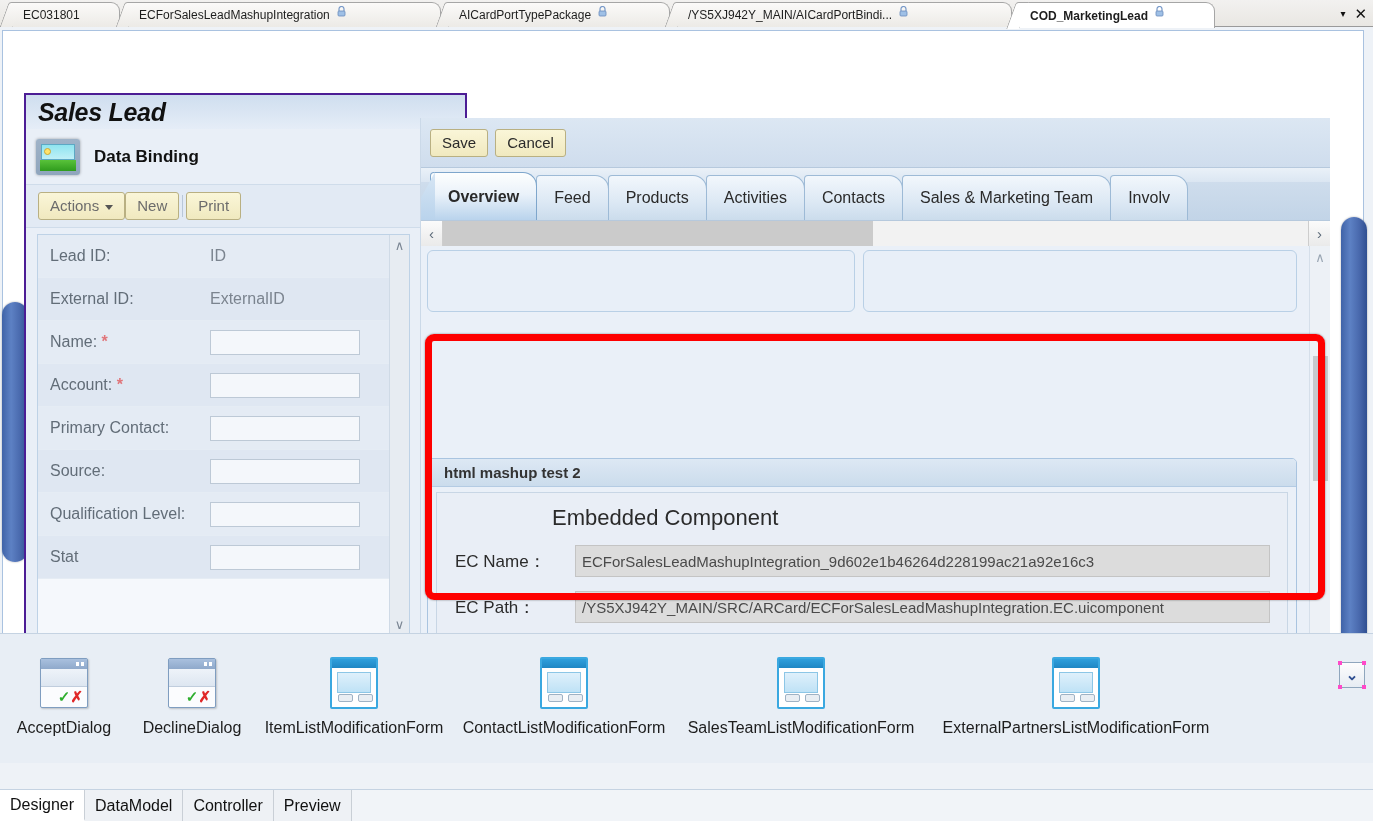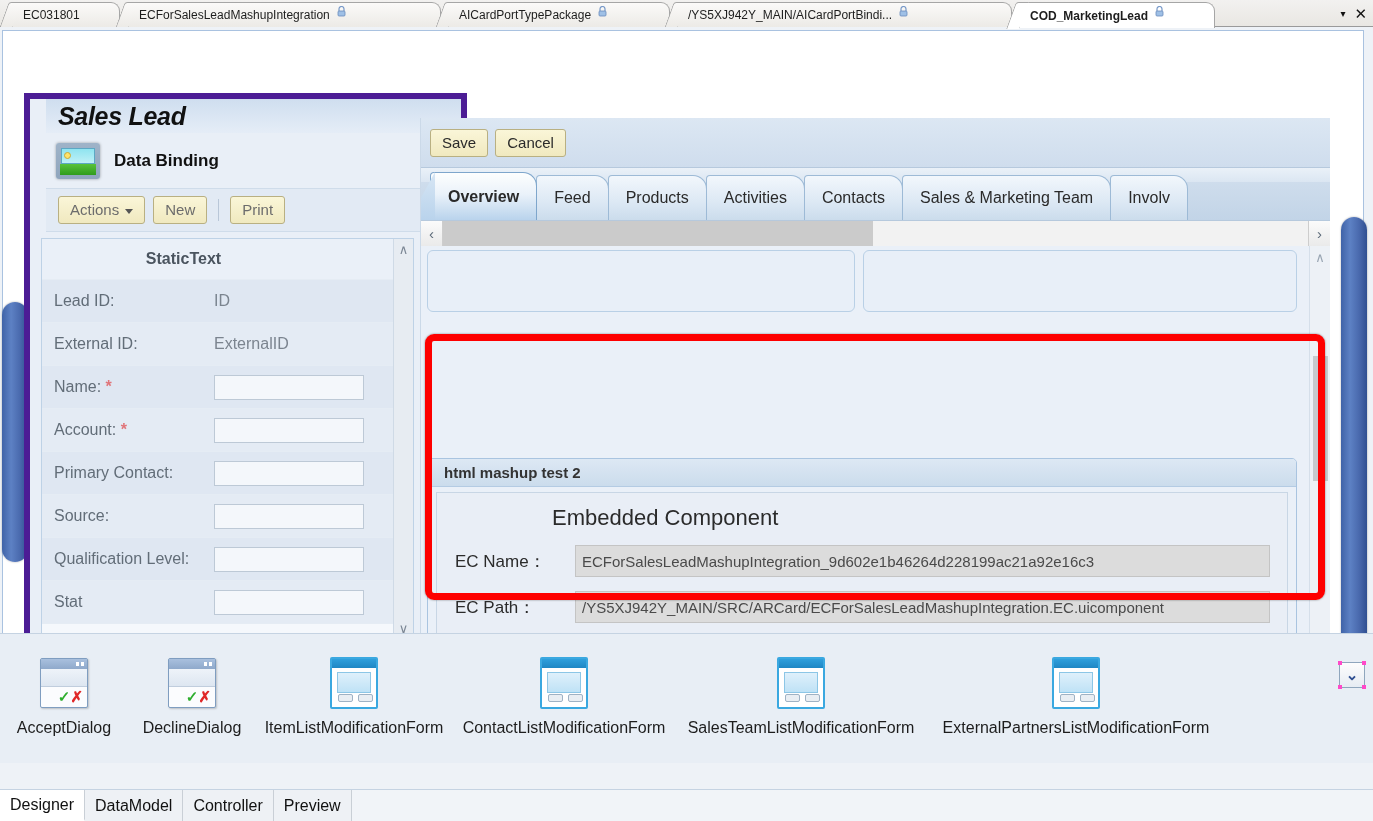--- a/index.html
+++ b/index.html
@@ -81,22 +81,21 @@
     border-radius: 13px;
     box-shadow: 0 0 2px rgba(0,0,0,.35);
   }
   .rail.left  { left: 2px;  top: 275px; height: 260px; }
   .rail.right { right: 6px; top: 190px; height: 430px; }
 
   
   .sl-panel {
     position: absolute; left: 24px; top: 66px; width: 443px; height: 555px;
     background: #e9eff7;
-    border: 6px solid #4c1d95;
-    padding-left: 16px;
+    border: 2px solid #4c1d95;
   }
   .sl-title {
     height: 34px;
     background: linear-gradient(to bottom, #cfdeef 0%, #e5edf7 100%);
     display: flex; align-items: center;
     padding-left: 12px;
     font-size: 25px; font-weight: bold; font-style: italic;
     color: #111; letter-spacing: -0.3px;
   }
   .sl-ident {
@@ -119,21 +118,21 @@
   .sl-thumb .dot {
     position: absolute; left: 8px; top: 9px; width: 7px; height: 7px;
     border-radius: 50%; background: #ffe36b; border: 1px solid #c9a93a;
   }
   .sl-thumb .grass {
     position: absolute; left: 4px; bottom: 4px; right: 4px; height: 11px;
     background: linear-gradient(to bottom, #59c23a 0%, #2f9c1d 100%);
   }
   .sl-databind { font-size: 17px; font-weight: bold; color: #111; }
   .sl-actionsbar {
-    height: 44px; display: flex; align-items: center; gap: 8px;
+    height: 44px; display: flex; align-items: center; 
     padding-left: 12px;
     background: #e2eaf4;
     border-top: 1px solid #cfdcea;
     border-bottom: 1px solid #cfdcea;
   }
   .btn-cream {
     background: linear-gradient(to bottom, #faf6d8 0%, #f0e9bf 100%);
     border: 1px solid #b9b082;
     border-radius: 3px;
     font-size: 15px; color: #2a2a2a;
@@ -525,23 +524,20 @@
           <span>New</span>
         </div>
         <div class="vsep"></div>
         <div class="btn-cream dim">
           <span>Print</span>
         </div>
       </div>
 
       <div class="sl-form-wrap">
         <div class="sl-form">
-          <div class="sl-row hdr">
-            <div class="sl-hdr-txt">StaticText</div>
-          </div>
           <div class="sl-row">
             <div class="sl-lbl">Lead ID:</div>
             <div class="sl-val">ID</div>
           </div>
           <div class="sl-row">
             <div class="sl-lbl">External ID:</div>
             <div class="sl-val">ExternalID</div>
           </div>
           <div class="sl-row">
             <div class="sl-lbl"><span>Name:</span> <span class="req">*</span></div>

